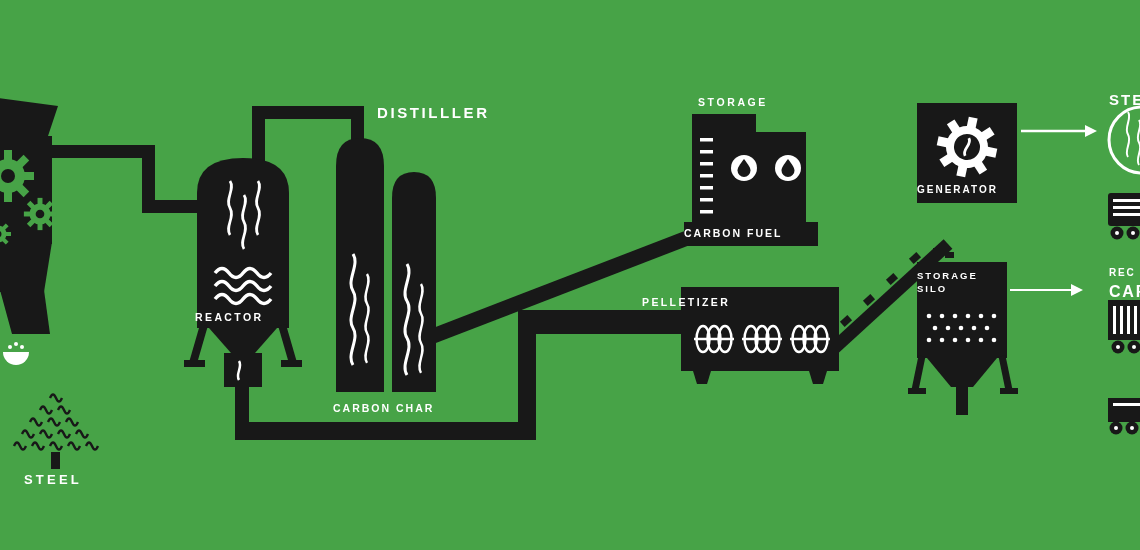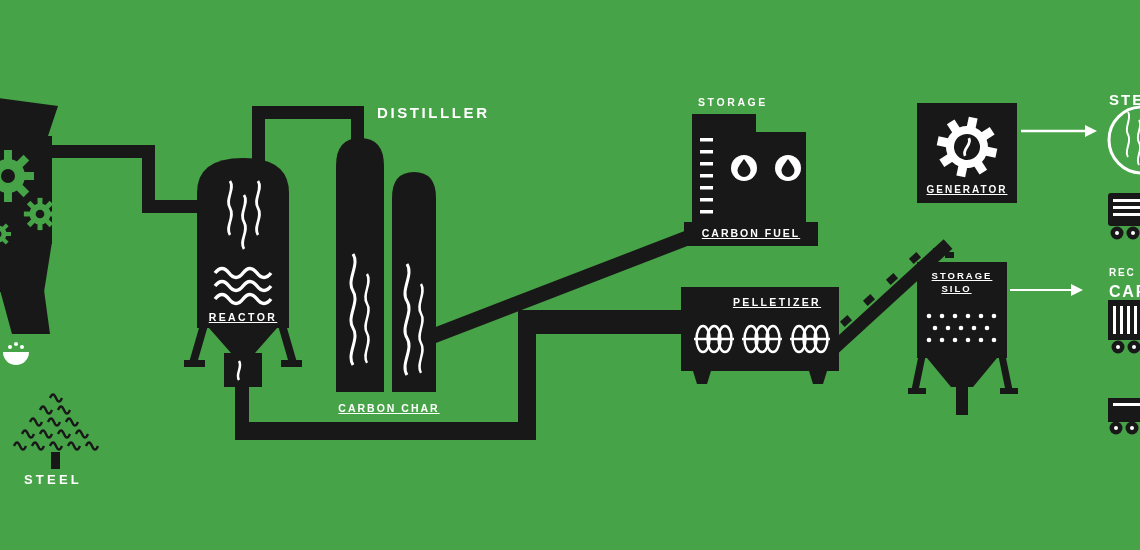--- a/index.html
+++ b/index.html
@@ -2,21 +2,21 @@
 <html><head>
 <meta charset="utf-8">
 <style>
   html,body{margin:0;padding:0;background:#2e2e2e;}
   .stage{position:relative;width:1140px;height:550px;background:#47a347;overflow:hidden;
          font-family:"Liberation Sans",sans-serif;}
   .ink{position:absolute;background:#181818;}
   .abs{position:absolute;}
   .label{position:absolute;color:#ffffff;font-weight:bold;font-size:10.5px;
          letter-spacing:2.4px;white-space:nowrap;line-height:1.2;}
-  .center{text-align:center;text-decoration:underline;}
+  .center{}
   svg{display:block;}
 </style>
 </head>
 <body>
 
 <div class="stage">
 
   <svg width="0" height="0" style="position:absolute">
     <defs>
       <path id="steam" d="M0 0 C6 9 -6 20 0 30 C6 40 -6 51 0 60"></path>
@@ -283,21 +283,21 @@
   <div class="label center" style="left:195px;top:311px;width:96px">REACTOR</div>
 
   <div class="label center" style="left:333px;top:402px;width:112px;letter-spacing:2px">CARBON CHAR</div>
 
   <div class="label" style="left:698px;top:96px;letter-spacing:2.6px">STORAGE</div>
 
   <div class="label center" style="left:684px;top:227px;width:134px;letter-spacing:2px">CARBON FUEL</div>
 
   <div class="label center" style="left:917px;top:184px;width:100px;font-size:10px;letter-spacing:2px">GENERATOR</div>
 
-  <div class="label center" style="left:696px;top:296px;width:162px">PELLETIZER</div>
+  <div class="label center" style="left:642px;top:296px;width:162px">PELLETIZER</div>
 
   <div class="label center" style="left:917px;top:270px;width:90px;font-size:9.5px;letter-spacing:2px">STORAGE</div>
   <div class="label center" style="left:917px;top:283px;width:79px;font-size:9.5px;letter-spacing:2px">SILO</div>
 
   <div class="label" style="left:24px;top:472px;font-size:13px;letter-spacing:3.2px">STEEL</div>
 
   <div class="label" style="left:1109px;top:91px;font-size:15px;letter-spacing:2px">STE</div>
   <div class="label" style="left:1109px;top:267px;font-size:10px;letter-spacing:1.8px">REC</div>
   <div class="label" style="left:1109px;top:282px;font-size:16px;letter-spacing:1.8px">CAR</div>
 

